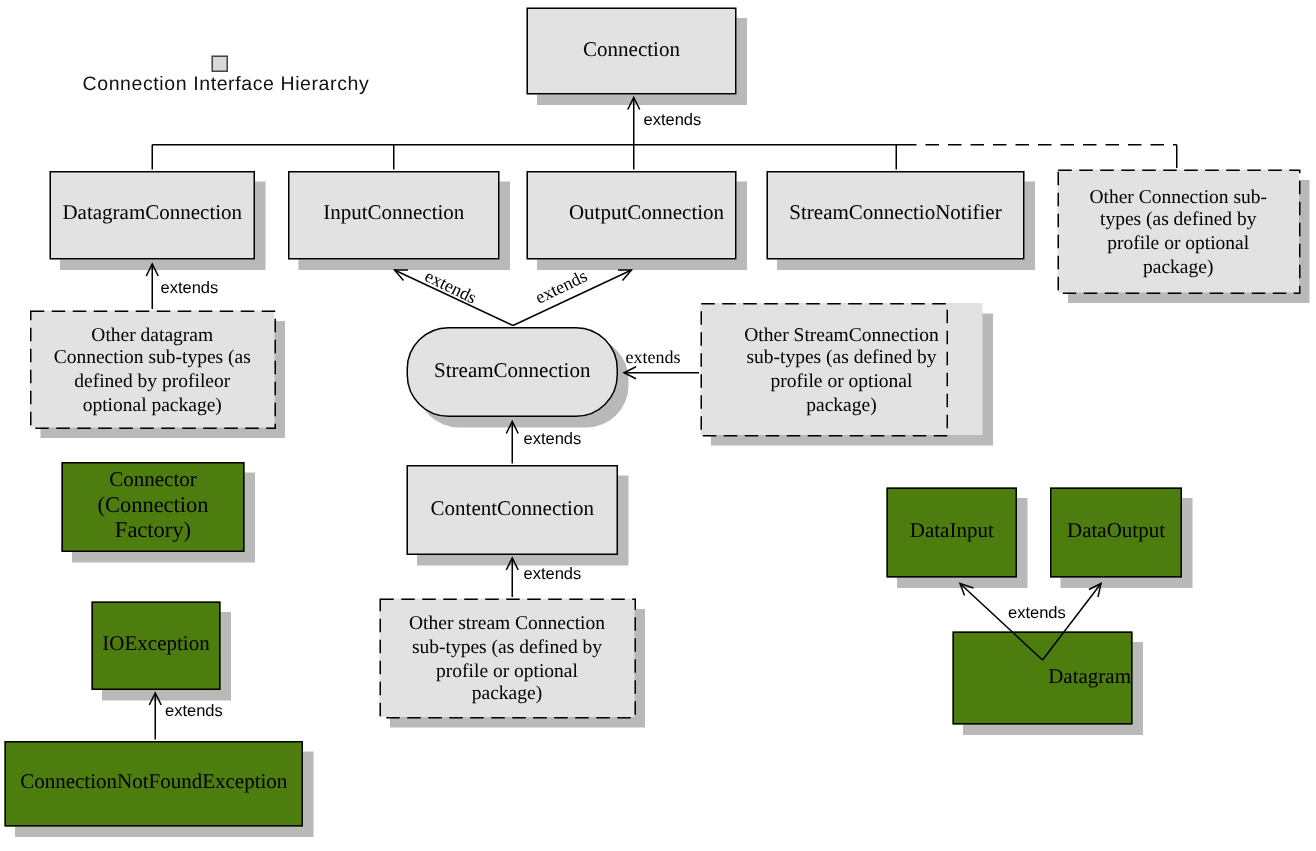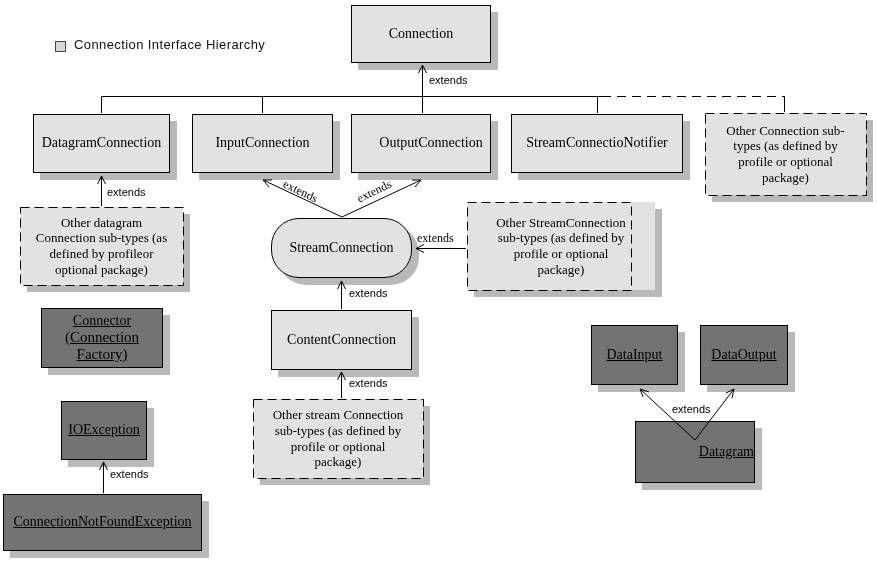--- a/index.html
+++ b/index.html
@@ -15,35 +15,35 @@
     background: var(--background); overflow: hidden;
     font-family: "Liberation Serif", serif; color: #000;
   }
   .node {
     position: absolute; background: var(--box_fill);
     border: 1px solid var(--border);
     box-shadow: 7px 7px 0 var(--box_shadow);
     display: flex; flex-direction: column; align-items: center; justify-content: center;
     text-align: center; font-size: 14px; line-height: 1.15;
   }
-  .node.white { background: #737373; text-decoration: underline; }
+  .node.white { background: #4d7c0f; }
   .node.dashed { border: none; }  
   .node.dashed .lbl { white-space: pre-line; font-size: 13px; line-height: 1.2; }
   .sublbl { font-size: 15px; }
   svg.overlay {
     position: absolute; left: 0; top: 0; z-index: 5; pointer-events: none;
   }
   .elabel {
     position: absolute; z-index: 6; font-size: 11px;
     font-family: "Liberation Sans", sans-serif; white-space: nowrap;
   }
   .elabel.serif { font-family: "Liberation Serif", serif; font-size: 12px; }
   .rot-l { transform: rotate(26deg); transform-origin: center; }
   .rot-r { transform: rotate(-26deg); transform-origin: center; }
-  .legend { position: absolute; left: 55px; top: 37px; display: flex; align-items: flex-end; }
+  .legend { position: absolute; left: 55px; top: 37px; display: flex; align-items: center; flex-direction: column; }
   .legend-box {
     width: 11px; height: 11px; background: #d8d8d8;
     border: 1px solid #444; margin-right: 8px; flex: 0 0 auto;
   }
   .legend-label {
     font-family: "Liberation Sans", sans-serif; font-size: 13px;
     letter-spacing: 0.4px; color: #111;
   }
 </style>
 </head>

